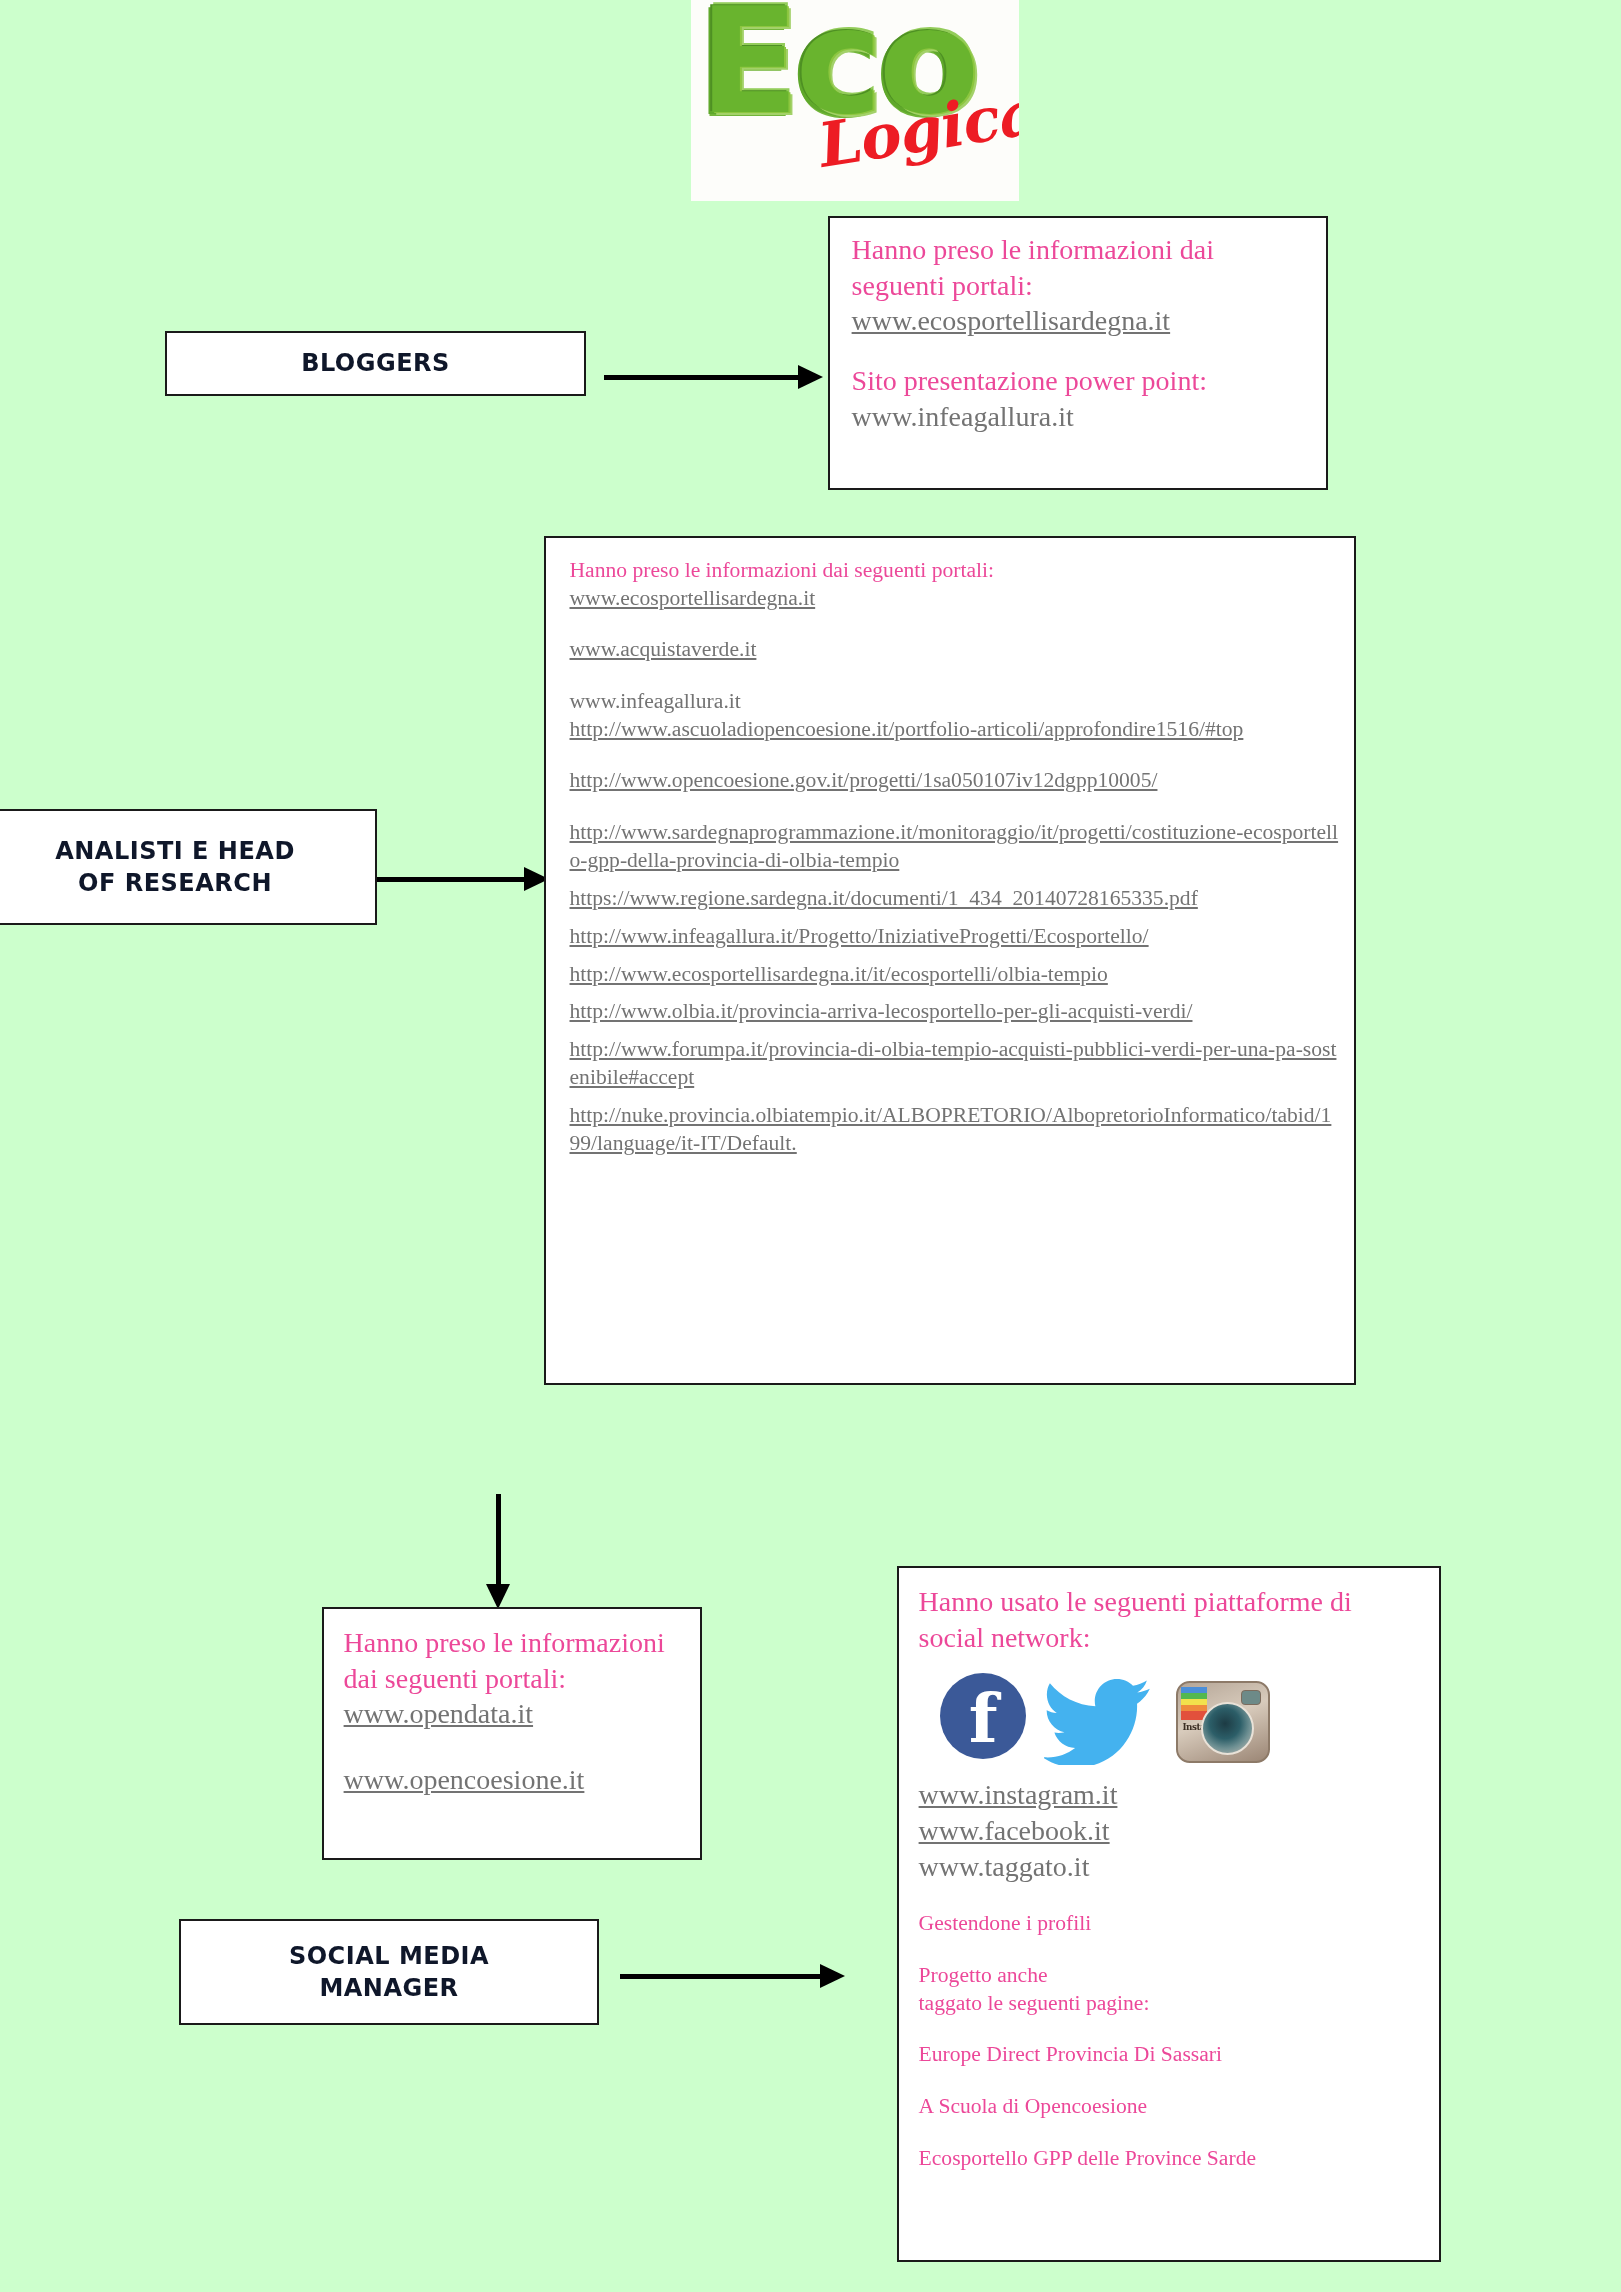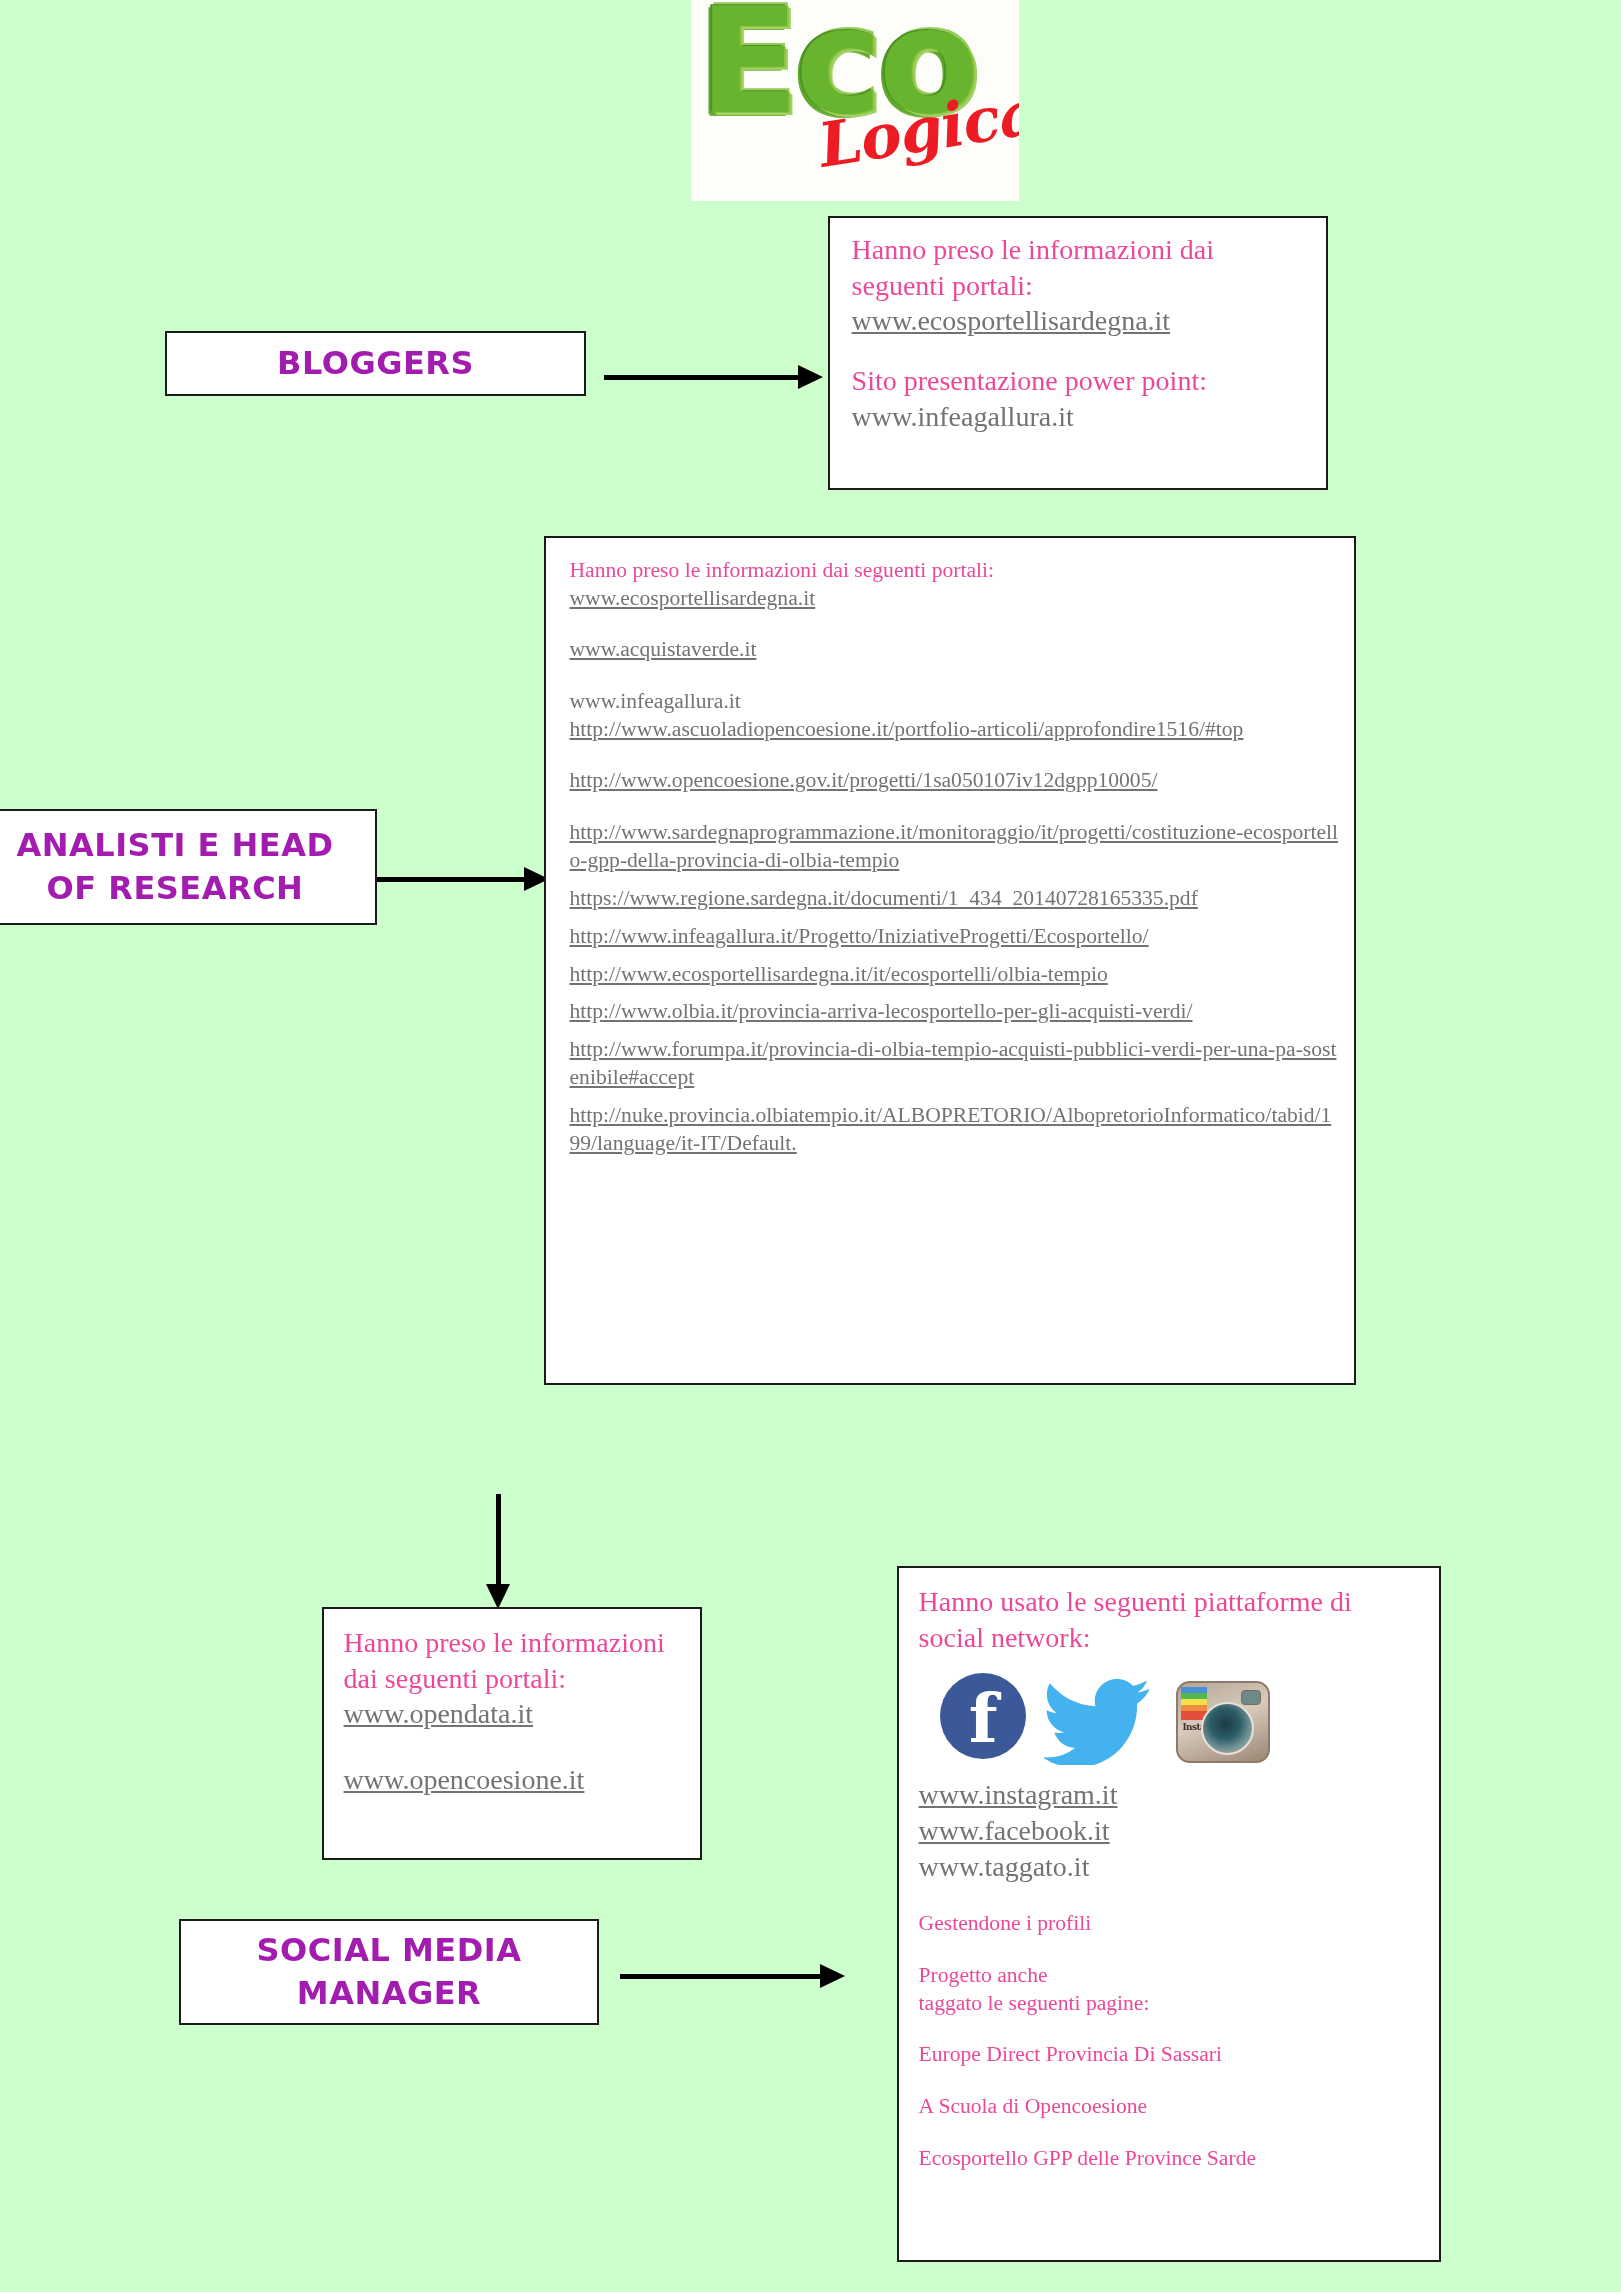--- a/index.html
+++ b/index.html
@@ -68,23 +68,23 @@
   }
   .role-box {
     display: flex;
     align-items: center;
     justify-content: center;
     text-align: center;
   }
   .role-label {
     font-family: "DejaVu Sans", sans-serif;
     font-weight: bold;
-    font-size: 32px;
+    font-size: 24px;
     letter-spacing: 0.5px;
-    color: #a21caf;
+    color: #0f172a;
     line-height: 1.35;
   }
   .text-box {
     padding: 13.7px 15.7px 9.8px 21.6px;
     box-sizing: border-box;
     color: #000;
   }
   .lead {
     font-size: 28px;
     line-height: 1.28;

